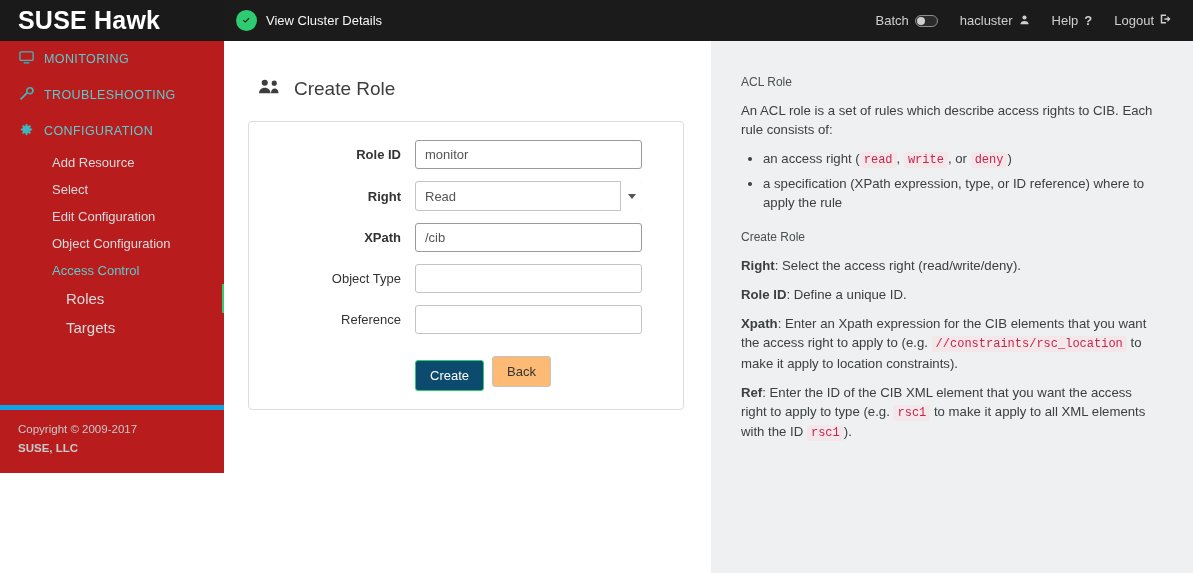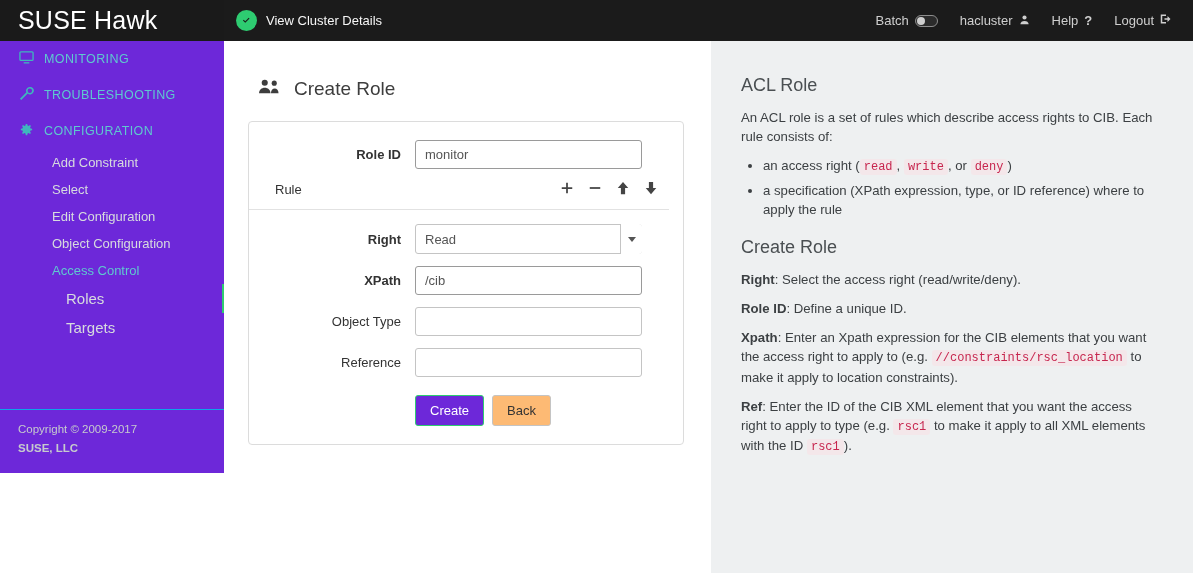--- a/index.html
+++ b/index.html
@@ -15,21 +15,21 @@
   
   .topbar {
     position: absolute; top: 0; left: 0;
     width: 1193px; height: 41px;
     background: #1a1a1a;
     color: #ffffff;
   }
   .brand {
     position: absolute; left: 18px; top: 0;
     height: 59px; line-height: 41px;
-    font-size: 25px; font-weight: normal;
+    font-size: 25px; font-weight: bold;
     color: #ffffff; letter-spacing: .2px;
   }
   .topbar-green {
     position: absolute; left: 224px; top: 0;
     height: 41px; width: 969px;
     background: #1b1b1b;
   }
   .cluster-status {
     position: absolute; left: 224px; top: 0;
     height: 41px; line-height: 41px;
@@ -62,21 +62,21 @@
   }
   .toggle-pill::after {
     content: ""; position: absolute; left: 1px; top: 1px;
     width: 8px; height: 8px; border-radius: 50%; background: #cfcfcf;
   }
   .qmark { color: #cfcfcf; font-weight: bold; }
   
   .sidebar {
     position: absolute; top: 41px; left: 0;
     width: 224px; height: 432px;
-    background: #6d28d9;
+    background: #b91c1c;
     color: #cfd3d6;
     overflow: hidden;
   }
   .side-section {
     display: flex; align-items: center; gap: 10px;
     padding: 9px 14px 9px 18px;
     font-size: 12.5px; letter-spacing: .4px;
     cursor: pointer;
   }
   .side-section .ico { width: 16px; text-align: center; display: inline-block; }
@@ -96,21 +96,21 @@
     font-size: 15px; color: #d7dbde; cursor: pointer;
     position: relative;
   }
   .side-sublink.active::before {
     content: ""; position: absolute; left: 222px; top: 0;
     width: 4px; height: 100%; background: #2ecc71;
   }
   .sidebar-footer {
     position: absolute; left: 0; bottom: 0;
     width: 224px;
-    border-top: 1px solid #0ea5e9;
+    border-top: 5px solid #0ea5e9;
     padding: 10px 0 16px 18px;
     font-size: 11.5px; color: #c6cacd; line-height: 1.6;
   }
   
   .main {
     position: absolute; top: 41px; left: 224px;
     width: 487px; height: 532px;
     background: #ffffff;
     padding: 36px 24px 0 24px;
   }
@@ -181,33 +181,33 @@
   .rule-btns .rb { cursor: pointer; line-height: 1; }
   .btn-row {
     display: flex; align-items: center; gap: 8px;
     padding-left: 166px; margin-top: 18px;
   }
   .btn {
     font-size: 13px; border-radius: 3px; cursor: pointer;
     padding: 7px 14px; border: 1px solid transparent;
     font-family: "Liberation Sans", sans-serif;
   }
-  .btn-primary { background: #6d28d9; color: #ffffff; border-color: #2ecc71; }
+  .btn-primary { background: #0c4a6e; color: #ffffff; border-color: #2ecc71; margin-top: 8px; }
   .btn-default { background: #fdba74; color: #333; border-color: #c4c4c4; }
   
   .help {
     position: absolute; top: 41px; left: 711px;
     width: 482px; height: 532px;
     background: #eef0f1;
     padding: 34px 32px 0 30px;
     overflow: hidden;
     color: #3c4043;
   }
   .help h3 {
-    font-size: 18px; font-weight: normal; color: #4a4f52;
+    font-size: 12px; font-weight: normal; color: #4a4f52;
     margin: 0 0 12px 0;
   }
   .help h3.second { margin-top: 18px; }
   .help p { margin: 0 0 10px 0; font-size: 13.2px; line-height: 1.45; }
   .help ul { margin: 0 0 10px 0; padding-left: 22px; }
   .help li { font-size: 13.2px; line-height: 1.45; margin-bottom: 4px; }
   .code {
     font-family: "Liberation Mono", monospace;
     font-size: 12px; color: #c7254e; background: #f4e7ea;
     padding: 1px 4px; border-radius: 3px;
@@ -283,21 +283,21 @@
 
   <div class="side-section configuration">
     <span class="ico">
       <svg width="15" height="15" viewBox="0 0 16 16" aria-hidden="true">
         <path d="M8 5.3A2.7 2.7 0 108 10.7 2.7 2.7 0 008 5.3zm6 3.5V7.2l-1.7-.3a4.6 4.6 0 00-.5-1.2l1-1.4-1.1-1.1-1.4 1a4.6 4.6 0 00-1.2-.5L8.8 2H7.2l-.3 1.7a4.6 4.6 0 00-1.2.5l-1.4-1-1.1 1.1 1 1.4a4.6 4.6 0 00-.5 1.2L2 7.2v1.6l1.7.3c.1.4.3.8.5 1.2l-1 1.4 1.1 1.1 1.4-1c.4.2.8.4 1.2.5l.3 1.7h1.6l.3-1.7c.4-.1.8-.3 1.2-.5l1.4 1 1.1-1.1-1-1.4c.2-.4.4-.8.5-1.2z" fill="#3fb6bd"></path>
       </svg>
     </span>
     <span>CONFIGURATION</span>
   </div>
 
-  <div class="side-link">Add Constraint</div>
+  <div class="side-link">Add Resource</div>
   <div class="side-link">Select</div>
   <div class="side-link">Edit Configuration</div>
   <div class="side-link">Object Configuration</div>
   <div class="side-link teal">Access Control</div>
 
   <div class="side-sublink active">Roles</div>
   <div class="side-sublink">Targets</div>
 
   <div class="sidebar-footer">
     <div>Copyright © 2009-2017</div>
@@ -319,45 +319,20 @@
     <span>Create Role</span>
   </div>
 
   <div class="panel">
 
     <div class="form-row">
       <div class="form-label">Role ID</div>
       <input class="txt filled" type="text" value="monitor" style="">
     </div>
 
-    <div class="rule-row">
-      <div class="rule-label">Rule</div>
-      <div class="rule-btns">
-        <span class="rb">
-          <svg width="14" height="14" viewBox="0 0 16 16" aria-hidden="true">
-            <path d="M7 2h2v5h5v2H9v5H7V9H2V7h5z" fill="#444"></path>
-          </svg>
-        </span>
-        <span class="rb">
-          <svg width="14" height="14" viewBox="0 0 16 16" aria-hidden="true">
-            <rect x="2" y="7" width="12" height="2" fill="#444"></rect>
-          </svg>
-        </span>
-        <span class="rb">
-          <svg width="14" height="14" viewBox="0 0 16 16" aria-hidden="true">
-            <path d="M8 1l6 7h-3.6v7H5.6V8H2z" fill="#444"></path>
-          </svg>
-        </span>
-        <span class="rb">
-          <svg width="14" height="14" viewBox="0 0 16 16" aria-hidden="true">
-            <path d="M8 15l6-7h-3.6V1H5.6v7H2z" fill="#444"></path>
-          </svg>
-        </span>
-      </div>
-    </div>
 
     <div class="form-row">
       <div class="form-label">Right</div>
       <div class="sel-wrap">
         <select class="sel">
           <option>Read</option>
         </select>
         <span class="sel-arrow">
           <span class="caret-down"></span>
         </span>

